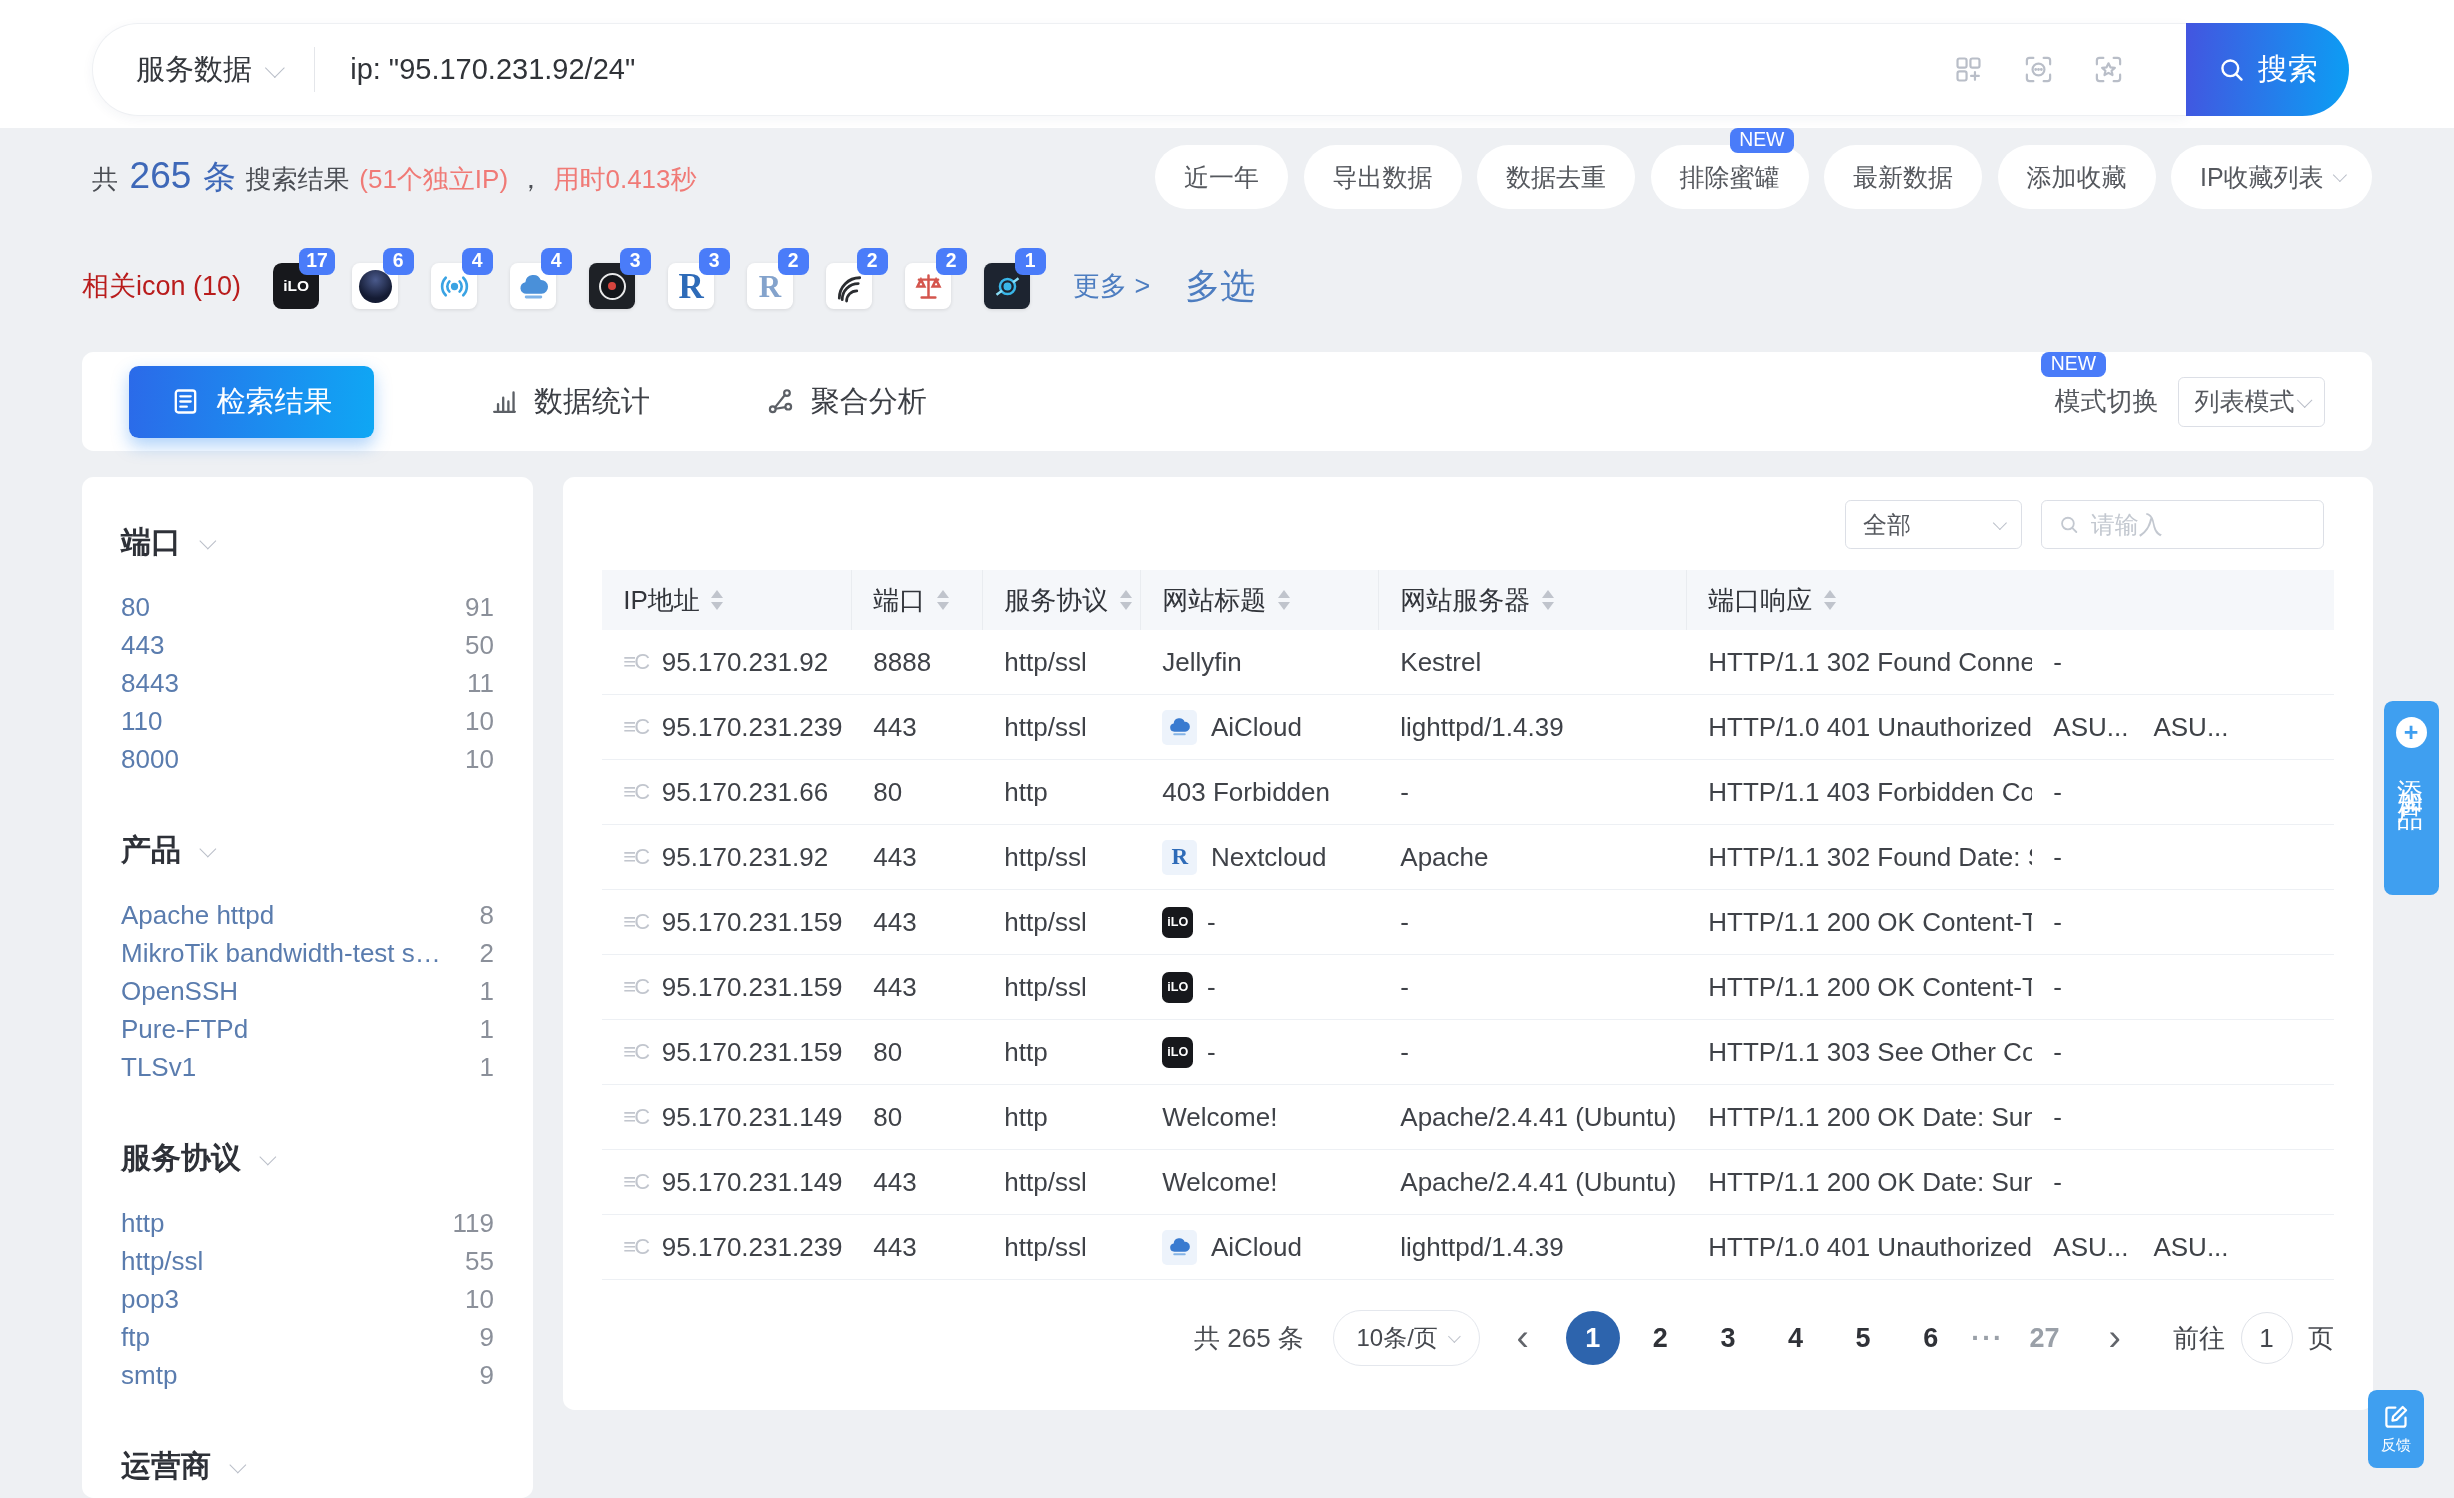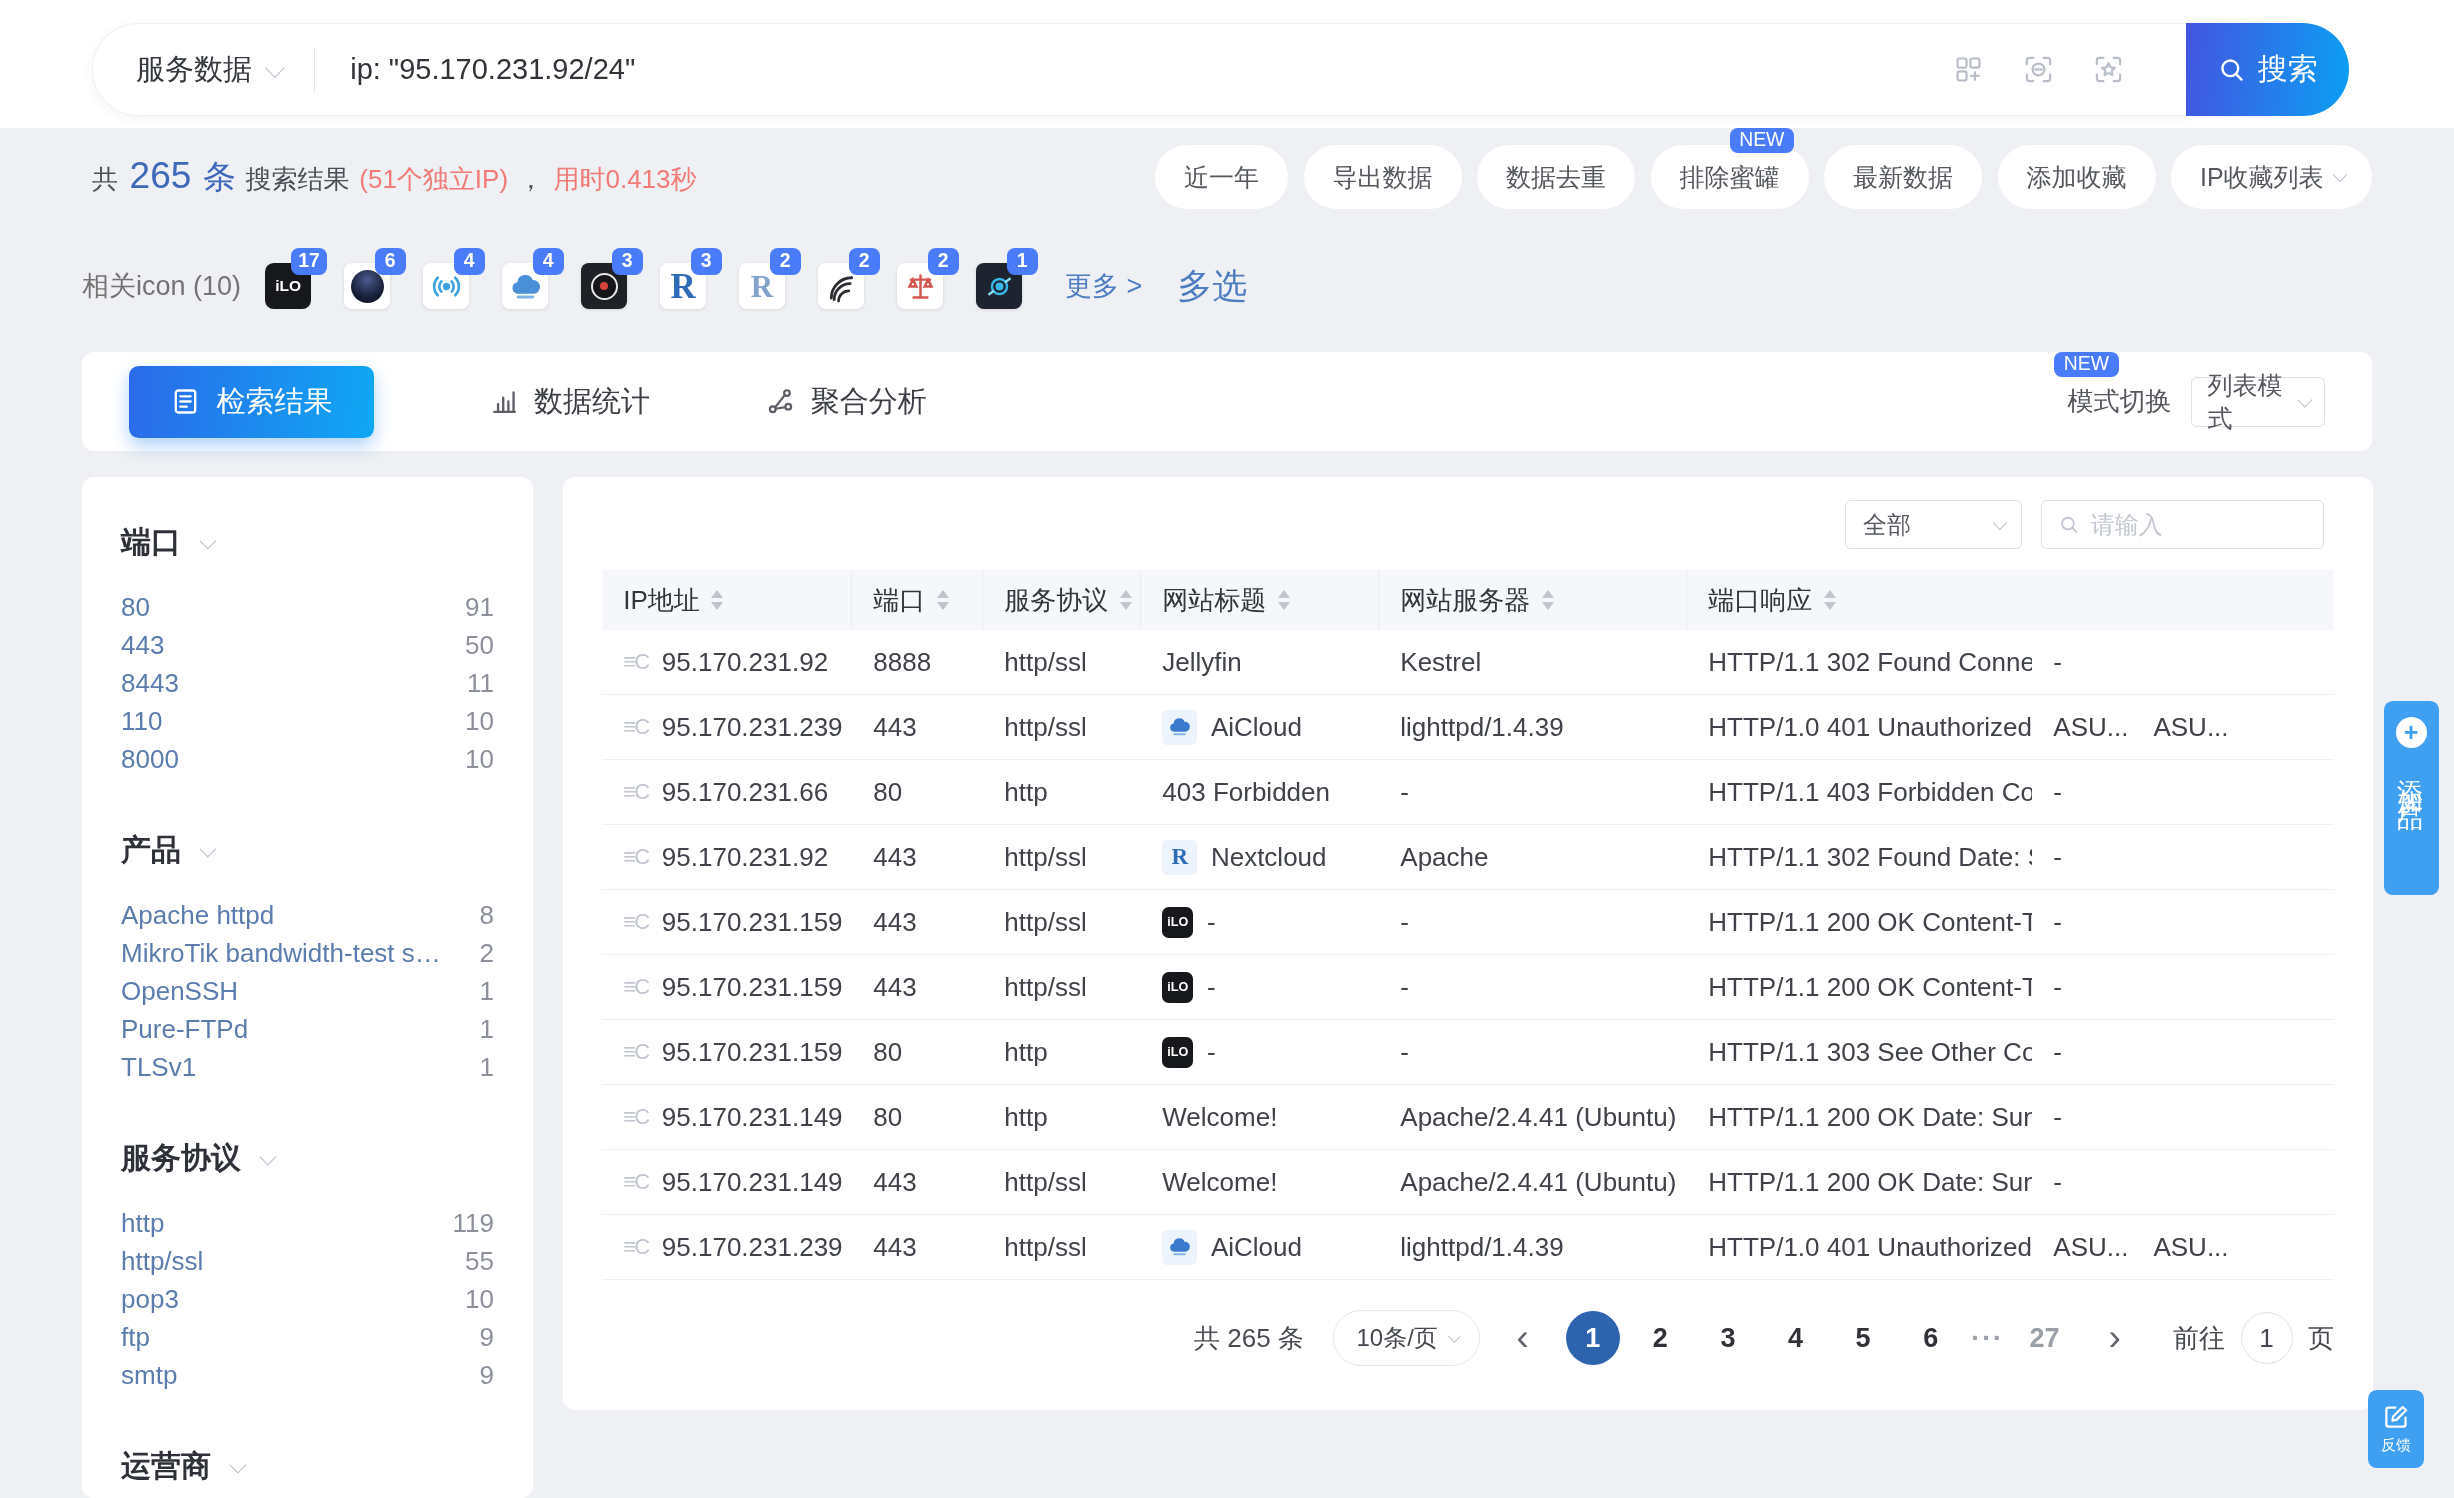--- a/index.html
+++ b/index.html
@@ -45,21 +45,21 @@
     position:relative; height:64px; border-radius:32px; background:#fff; border:none; cursor:pointer;
     font-size:25px; color:#55585e; padding:0 29px; font-family:inherit; display:flex; align-items:center; gap:9.7px;
   }
   .nbadge {
     position:absolute; top:-17.5px; left:50%; 
     background:#4a7cf9; color:#fff; font-size:19.4px; border-radius:7.8px; padding:2.9px 9.7px; line-height:1;
   }
 
   
   .ricons-row { position:absolute; left:82px; top:245px; height:82px; display:flex; align-items:center; }
-  .rlabel { font-size:27px; color:#737373; margin-right:24px; }
+  .rlabel { font-size:27px; color:#b91c1c; margin-right:32px; }
   .ricons { display:flex; gap:33px; align-items:center; }
   .ricon { position:relative; width:46px; height:46px; cursor:pointer; }
   .ricon .face {
     width:46px; height:46px; border-radius:7.8px; background:#fff;
     display:flex; align-items:center; justify-content:center; overflow:hidden;
     box-shadow:0 1px 3.9px rgba(0,0,0,.10);
   }
   .rbadge {
     position:absolute; top:-15.5px; right:-15.5px; min-width:31px; text-align:center;
     background:#4a7cf9; color:#fff; font-size:19.4px; font-weight:bold; border-radius:7.8px; padding:1.9px 6.8px; line-height:1.2;
@@ -73,21 +73,21 @@
     height:72px; border-radius:9.7px; border:none; cursor:pointer; font-family:inherit;
     background:linear-gradient(95deg,#2b6ae9,#0fa7f4); color:#fff; font-size:29px;
     display:flex; align-items:center; gap:15.5px; padding:0 41px;
     box-shadow:0 7.8px 17.5px rgba(30,130,240,.35);
   }
   .tab { margin-left:115px; font-size:29px; color:#3c3f45; display:flex; align-items:center; gap:14.6px; cursor:pointer; background:none; border:none; font-family:inherit; }
   .mode { margin-left:auto; display:flex; align-items:center; position:relative; }
   .mode-badge { position:absolute; top:-25px; left:-13.6px; background:#4a7cf9; color:#fff; font-size:19.4px; border-radius:7.8px; padding:2.9px 9.7px; line-height:1; }
   .mode-label { font-size:26px; color:#55585e; margin-right:19.4px; }
   .mselect {
-    width:134px; height:50px; border:1px solid #dcdfe6; border-radius:5.8px; background:#fff; cursor:pointer;
+    width:147px; height:50px; border:1px solid #dcdfe6; border-radius:5.8px; background:#fff; cursor:pointer;
     display:flex; align-items:center; justify-content:space-between; padding:0 15.5px; font-size:25px; color:#55585e;
   }
   .mselect .chev { width:10.7px; height:10.7px; transform:rotate(45deg) translateY(-1.9px); }
 
   
   .sidebar { position:absolute; left:82px; top:477px; width:451px; height:1021px; background:#fff; border-radius:11.6px; padding:45px 39px; overflow:hidden; }
   .fsec + .fsec { margin-top:52px; }
   .ftitle { font-size:30px; font-weight:bold; color:#2e3138; display:flex; align-items:center; gap:19.4px; cursor:pointer; }
   .ftitle .chev { width:11.6px; height:11.6px; }
   .fitems { margin-top:25px; list-style:none; }

